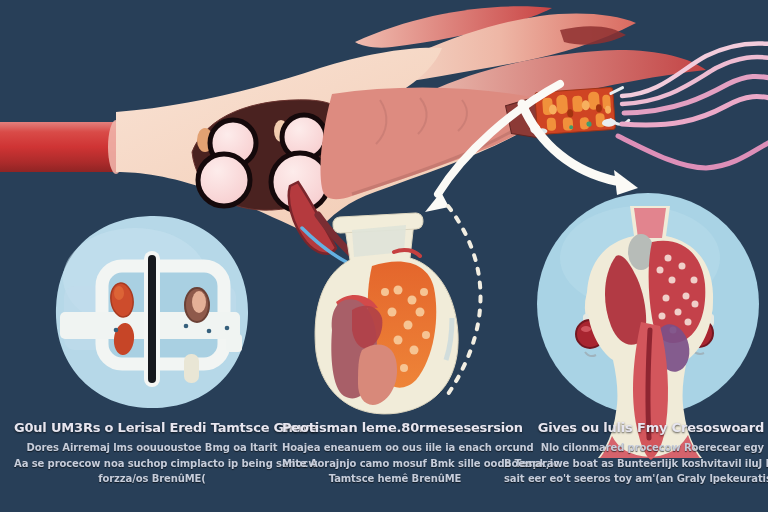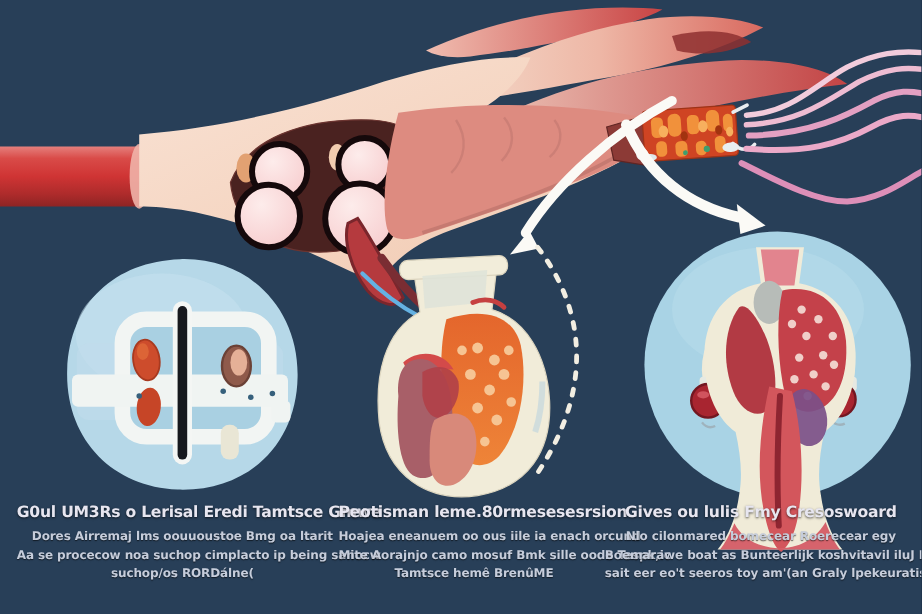--- a/index.html
+++ b/index.html
@@ -5,21 +5,21 @@
   html,body{margin:0;padding:0;background:#1c2e42;}
   .stage{
     position:relative;width:768px;height:512px;overflow:hidden;
     background:#283f58;
     font-family:"DejaVu Sans","Liberation Sans",sans-serif;
   }
   .art{position:absolute;left:0;top:0;}
   .caption{position:absolute;top:420px;text-align:center;}
   #cap0{left:14px;width:276px;}
   #cap1{left:282px;width:226px;}
-  #cap2{left:504px;width:260px;}
+  #cap2{left:504px;width:260px;text-align:right;}
   .cap-title{
     font-size:13px;font-weight:bold;color:#e7e6f0;
     letter-spacing:-0.2px;white-space:nowrap;
     text-shadow:0 1px 2px rgba(0,0,0,.65);
     margin-bottom:5px;
   }
   .cap-line{
     font-size:10px;font-weight:bold;color:#c6cddb;
     letter-spacing:-0.1px;line-height:15.5px;white-space:nowrap;
     text-shadow:0 1px 1px rgba(0,0,0,.6);
@@ -263,27 +263,27 @@
     <path d="M650,330 C648,365 647,400 649,438" fill="none" stroke="#8e2531" stroke-width="5" stroke-linecap="round"></path>
     <path d="M612,436 C618,448 630,456 650,457 C670,456 681,447 688,435
          C692,446 696,453 700,458 L600,458 C604,453 608,446 612,436 Z" fill="#d6636c"></path>
   </g>
 </svg>
 
   <div class="caption" id="cap0">
     <div class="cap-title">G0ul UM3Rs o Lerisal Eredi Tamtsce Gmwe</div>
     <div class="cap-line">Dores Airremaj lms oouuoustoe Bmg oa ltarit</div>
     <div class="cap-line">Aa se procecow noa suchop cimplacto ip being sanocw</div>
-    <div class="cap-line">suchop/os RORDálne(</div>
+    <div class="cap-line">forzza/os BrenûME(</div>
   </div>
   <div class="caption" id="cap1">
     <div class="cap-title">Peotisman leme.80rmesesesrsion</div>
     <div class="cap-line">Hoajea eneanuem oo ous iile ia enach orcund</div>
     <div class="cap-line">Mite Aorajnjo camo mosuf Bmk sille oode Tespk,ic</div>
     <div class="cap-line">Tamtsce hemê BrenûME</div>
   </div>
   <div class="caption" id="cap2">
     <div class="cap-title">Gives ou lulis Fmy Cresoswoard</div>
-    <div class="cap-line">Nlo cilonmared bomecear Roerecear egy</div>
+    <div class="cap-line">Nlo cilonmared procecow Roerecear egy</div>
     <div class="cap-line">Boemarawe boat as Bunteerlijk koshvitavil iluJ R</div>
     <div class="cap-line">sait eer eo't seeros toy am'(an Graly lpekeuratist</div>
   </div>
 </div>
 
 </body></html>

